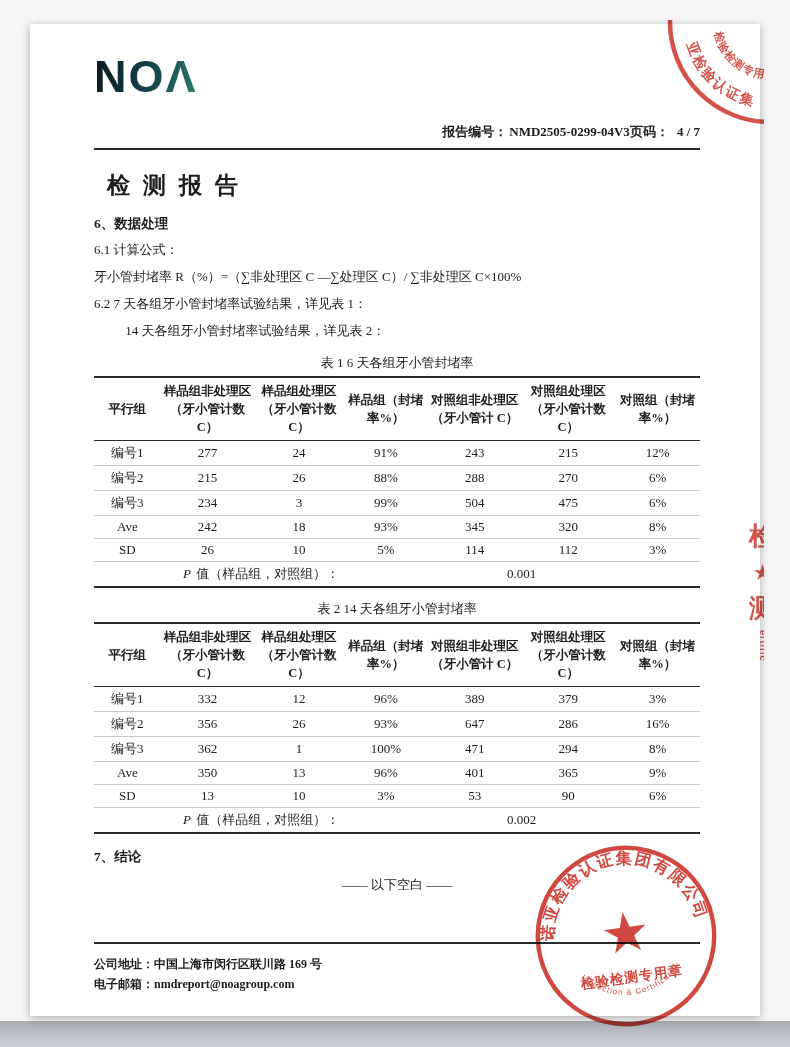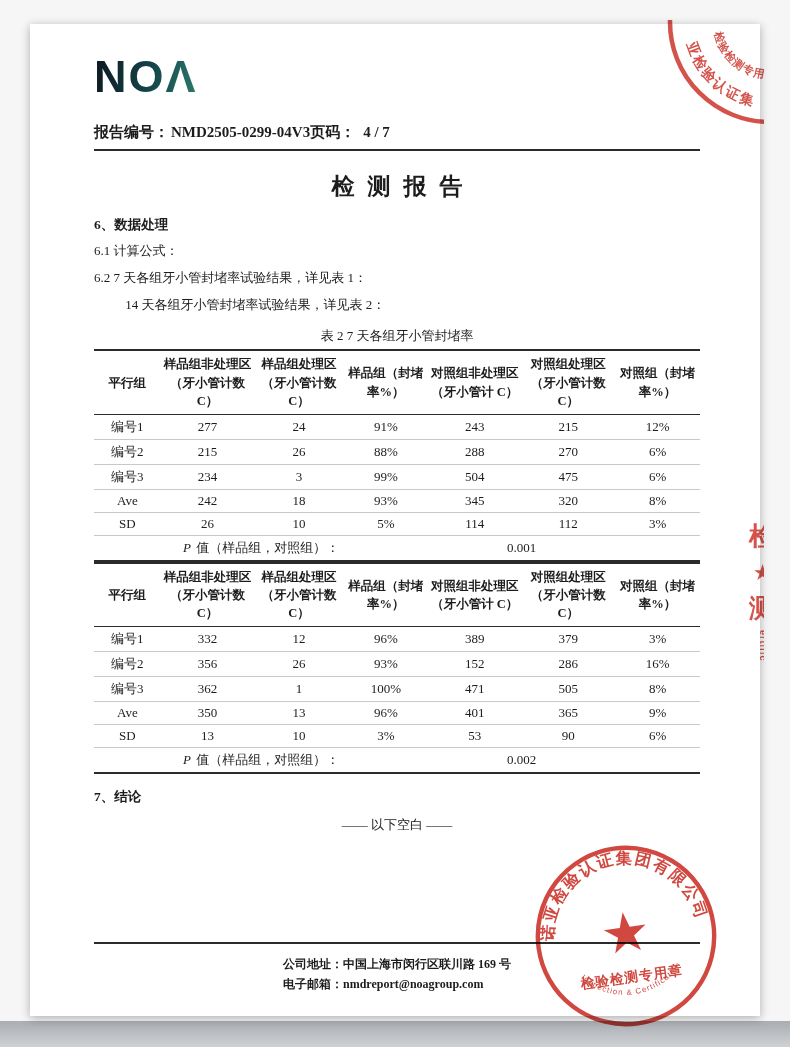--- a/index.html
+++ b/index.html
@@ -10,26 +10,26 @@
     background:linear-gradient(180deg,#a9adb1,#ced2d5); }
   .paper { position:absolute; left:30px; top:24px; width:730px; height:992px; background:#fff;
     box-shadow:0 2px 9px rgba(0,0,0,.30); padding:26px 60px 0 64px; }
 
   .logo { display:inline-block; line-height:1; margin:4px 0 24px;
     font-family:"Liberation Sans","DejaVu Sans",sans-serif; font-weight:700; font-size:45px; letter-spacing:2px;
     color:#14333b;
     background:linear-gradient(100deg,#0e1b24 5%,#14454a 55%,#2e7a6b 100%);
     -webkit-background-clip:text; background-clip:text; -webkit-text-fill-color:transparent; }
 
-  .meta-row { display:flex; justify-content:flex-start; align-items:flex-end; font-size:15px; font-weight:700; }
+  .meta-row { display:flex; justify-content:flex-end; align-items:flex-end; font-size:13px; font-weight:700; }
   .meta-row .val { margin-left:2px; }
   .page-no .val { margin-left:8px; }
   .meta-rule { border:none; border-top:2px solid #2b2b2b; margin-top:7px; }
 
-  .title { text-align:center; font-size:23px; font-weight:700; letter-spacing:13px; text-indent:13px; margin:20px 0 14px; }
+  .title { text-align:left; font-size:23px; font-weight:700; letter-spacing:13px; text-indent:13px; margin:20px 0 14px; }
 
   .s-heading { font-size:13.5px; font-weight:700; margin:6px 0 4px; }
   .bodyline { font-size:13px; margin:7px 0; line-height:1.55; }
   .indent1 { padding-left:2.4em; }
 
   .tcaption { text-align:center; font-size:13px; margin:12px 0 4px; }
   table.rtable { width:100%; table-layout:fixed; border-collapse:collapse;
     border-top:2px solid #2b2b2b; border-bottom:2px solid #2b2b2b; }
   .rtable th { font-size:12.5px; font-weight:700; padding:4px 2px; line-height:1.45;
     border-bottom:1.5px solid #2b2b2b; text-align:center; }
@@ -37,21 +37,21 @@
   .rtable tr.prow td { border-top:1.5px solid #2b2b2b; border-bottom:none; }
   .plabel i { padding-right:2px; }
   col.c0{width:66px} col.c1{width:93px} col.c2{width:88px} col.c3{width:84px}
   col.c4{width:92px} col.c5{width:93px} col.c6{width:84px}
 
   .s7-para { font-size:13px; line-height:1.95; text-align:justify; text-indent:2em; margin-top:5px; }
   .blank-note { text-align:center; font-size:13px; margin-top:10px; }
 
   .footer { position:absolute; left:64px; right:60px; bottom:20px; }
   .footer-rule { border:none; border-top:2px solid #2b2b2b; margin-bottom:9px; }
-  .footer-cols { display:flex; justify-content:center; font-size:12px; font-weight:700; }
+  .footer-cols { display:flex; justify-content:space-between; font-size:12px; font-weight:700; }
   .footer-cols p { margin:3px 0; }
   .fr { margin-right:14px; }
 
   
   .stamp { position:absolute; pointer-events:none; mix-blend-mode:multiply; }
   .stamp-main { right:36px; bottom:-18px; width:196px; height:196px; transform:rotate(-8deg); opacity:.85; }
   .ring { fill:none; stroke:#c8281e; stroke-width:4.5; }
   .arc-text { font-size:16.5px; letter-spacing:2px; fill:#c8281e; font-weight:700;
     font-family:"Liberation Serif","DejaVu Serif",serif; }
   .star-glyph { font-size:56px; fill:#c8281e; }
@@ -86,24 +86,25 @@
       <div class="page-no">
         <span>页码：</span><span class="val">4 / 7</span>
       </div>
     </div>
     <hr class="meta-rule">
 
     <h1 class="title">检测报告</h1>
 
     <h2 class="s-heading">6、数据处理</h2>
     <p class="bodyline">6.1 计算公式：</p>
+    <p class="bodyline">牙小管封堵率 R（%）=（∑非处理区 C —∑处理区 C）/ ∑非处理区 C×100%</p>
     <p class="bodyline">6.2 7 天各组牙小管封堵率试验结果，详见表 1：</p>
     <p class="bodyline indent1">14 天各组牙小管封堵率试验结果，详见表 2：</p>
 
-    <p class="tcaption">表 2 7 天各组牙小管封堵率</p>
+    <p class="tcaption">表 1 6 天各组牙小管封堵率</p>
     <table class="rtable">
       <colgroup>
           <col class="c0">
           <col class="c1">
           <col class="c2">
           <col class="c3">
           <col class="c4">
           <col class="c5">
           <col class="c6">
         </colgroup>
@@ -165,20 +166,21 @@
           <td>3%</td>
         </tr>
         <tr class="prow">
           <td colspan="4" class="plabel"><i>P</i><span> 值（样品组，对照组）：</span></td>
           <td colspan="2" class="pval">0.001</td>
           <td></td>
         </tr>
       </tbody>
     </table>
 
+    <p class="tcaption">表 2 14 天各组牙小管封堵率</p>
     <table class="rtable">
       <colgroup>
           <col class="c0">
           <col class="c1">
           <col class="c2">
           <col class="c3">
           <col class="c4">
           <col class="c5">
           <col class="c6">
         </colgroup>
@@ -201,31 +203,31 @@
           <td>96%</td>
           <td>389</td>
           <td>379</td>
           <td>3%</td>
         </tr>
         <tr class="drow">
           <td>编号2</td>
           <td>356</td>
           <td>26</td>
           <td>93%</td>
-          <td>152</td>
+          <td>647</td>
           <td>286</td>
           <td>16%</td>
         </tr>
         <tr class="drow">
           <td>编号3</td>
           <td>362</td>
           <td>1</td>
           <td>100%</td>
           <td>471</td>
-          <td>505</td>
+          <td>294</td>
           <td>8%</td>
         </tr>
         <tr class="drow">
           <td>Ave</td>
           <td>350</td>
           <td>13</td>
           <td>96%</td>
           <td>401</td>
           <td>365</td>
           <td>9%</td>

